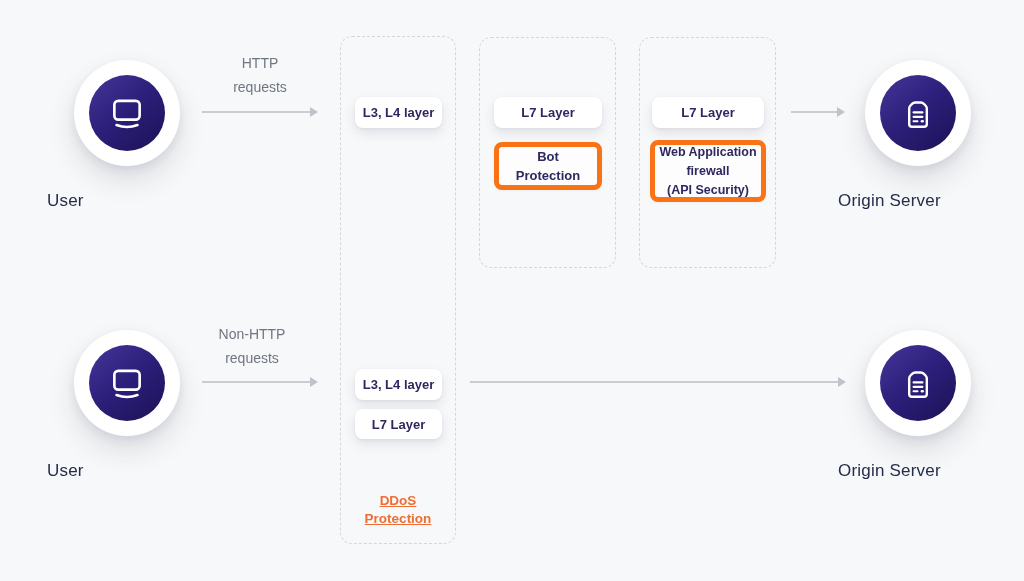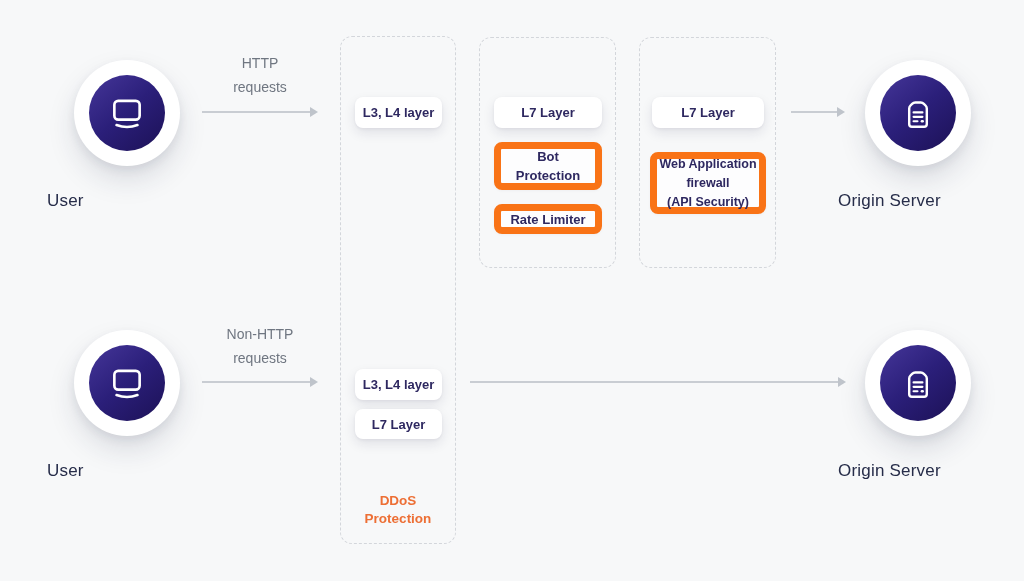--- a/index.html
+++ b/index.html
@@ -67,29 +67,29 @@
   .chip{
     position:absolute;border-radius:8px;
     display:flex;align-items:center;justify-content:center;
     font-size:13px;font-weight:700;color:var(--chip-text);
     text-align:center;line-height:19px;white-space:pre-line;
     background:#ffffff;
     box-shadow:0 5px 12px rgba(28,25,70,.10),0 1px 3px rgba(28,25,70,.06);
   }
   .chip.soft{
     background:#fdfdfe;
-    border:7px solid #f97316;
+    border:5px solid #f97316;
     box-shadow:0 1px 3px rgba(28,25,70,.04);
   }
   .chip.small-text{font-size:12.5px}
   
   .stage-caption{
     position:absolute;width:116px;text-align:center;
     font-size:13.5px;font-weight:700;color:var(--accent-orange);
-    line-height:18px;white-space:pre-line;
+    line-height:18px;white-space:pre-line;text-decoration:underline;
   }
 </style>
 </head>
 <body>
 
 <div class="canvas">
 
   <div class="node-outer" style="left:74px;top:60px">
     <div class="node-inner">
       <svg viewBox="0 0 40 40" fill="none" stroke="#ffffff" stroke-width="2.4" stroke-linecap="round" stroke-linejoin="round">
@@ -108,25 +108,24 @@
   </div>
 
   <div class="stage-box" style="left:340px;top:36px;width:116px;height:508px"></div>
 
   <div class="chip" style="left:355px;top:97px;width:87px;height:31px">L3, L4 layer</div>
 
   <div class="stage-box" style="left:479px;top:37px;width:137px;height:231px"></div>
   <div class="chip" style="left:494px;top:97px;width:108px;height:31px">L7 Layer</div>
   <div class="chip soft" style="left:494px;top:142px;width:108px;height:48px">Bot
 Protection</div>
-  <div class="chip soft" style="left:494px;top:204px;width:108px;height:30px">Rate Limiter</div>
 
   <div class="stage-box" style="left:639px;top:37px;width:137px;height:231px"></div>
   <div class="chip" style="left:652px;top:97px;width:112px;height:31px">L7 Layer</div>
-  <div class="chip soft small-text" style="left:650px;top:152px;width:116px;height:62px">Web Application
+  <div class="chip soft small-text" style="left:650px;top:140px;width:116px;height:62px">Web Application
 firewall
 (API Security)</div>
 
   <div class="arrow" style="left:791px;top:106px;width:54px">
     <span class="arrow-line"></span>
     <span class="arrow-head"></span>
   </div>
 
   <div class="node-outer" style="left:865px;top:60px">
     <div class="node-inner">
@@ -144,21 +143,21 @@
   <div class="node-outer" style="left:74px;top:330px">
     <div class="node-inner">
       <svg viewBox="0 0 40 40" fill="none" stroke="#ffffff" stroke-width="2.4" stroke-linecap="round" stroke-linejoin="round">
         <rect x="8.5" y="9" width="23" height="17" rx="3.5"></rect>
         <path d="M10.5 31 Q20 34.5 29.5 31"></path>
       </svg>
     </div>
   </div>
   <div class="node-label" style="left:47px;top:461px">User</div>
 
-  <div class="request-text" style="left:196px;top:322px">Non-HTTP
+  <div class="request-text" style="left:188px;top:322px">Non-HTTP
 requests</div>
   <div class="arrow" style="left:202px;top:376px;width:116px">
     <span class="arrow-line"></span>
     <span class="arrow-head"></span>
   </div>
 
   <div class="chip" style="left:355px;top:369px;width:87px;height:31px">L3, L4 layer</div>
   <div class="chip" style="left:355px;top:409px;width:87px;height:30px">L7 Layer</div>
 
   <div class="stage-caption" style="left:340px;top:492px">DDoS

